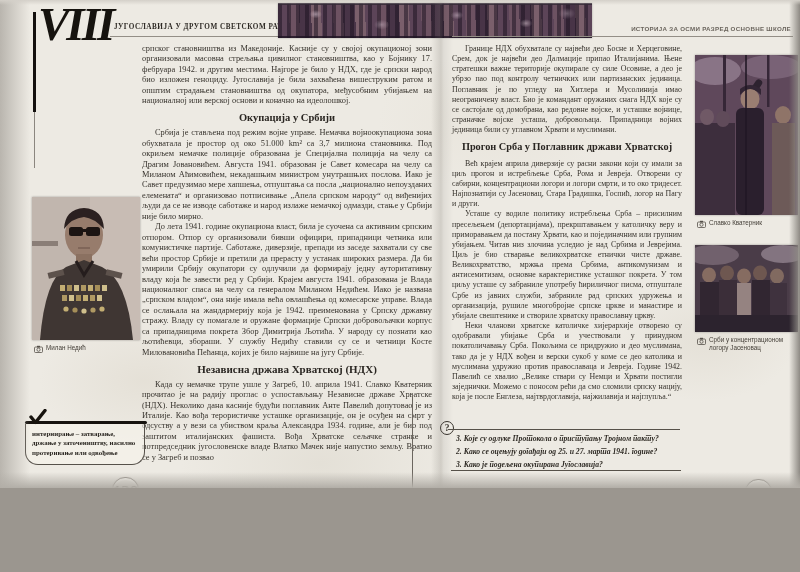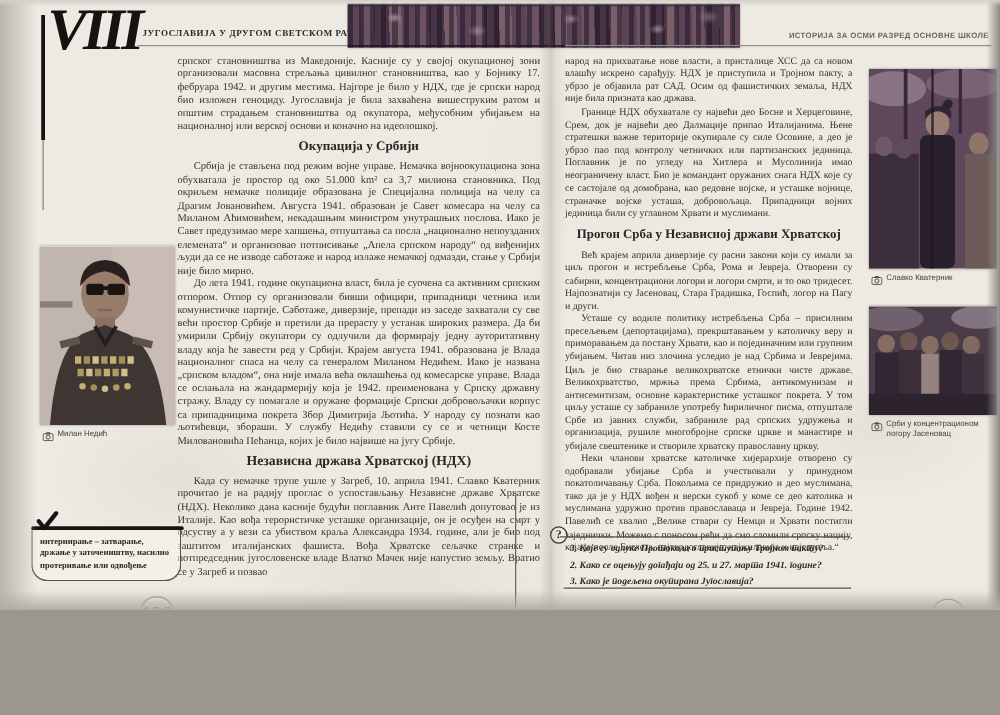--- a/index.html
+++ b/index.html
@@ -178,23 +178,22 @@
   </div>
   <div class="defbox">
     <b>интернирање</b><span> – затварање, држање у заточеништву, насилно протеривање или одвођење</span>
   </div>
 
   <div class="pagebadge" style="left:112px;top:477px;">
     <span>138</span>
   </div>
 
   <div class="col col-right">
-    <p>народ на прихватање нове власти, а присталице ХСС да са новом влашћу искрено сарађују. НДХ је приступила и Тројном пакту, а убрзо је објавила рат САД. Осим од фашистичких земаља, НДХ није била призната као држава.</p>
     <p class="ind">Границе НДХ обухватале су највећи део Босне и Херцеговине, Срем, док је највећи део Далмације припао Италијанима. Њене стратешки важне територије окупирале су силе Осовине, а део је убрзо пао под контролу четничких или партизанских јединица. Поглавник је по угледу на Хитлера и Мусолинија имао неограничену власт. Био је командант оружаних снага НДХ које су се састојале од домобрана, као редовне војске, и усташке војнице, страначке војске усташа, добровољаца. Припадници војних јединица били су углавном Хрвати и муслимани.</p>
-    <h3>Прогон Срба у Независној држави Хрватској</h3>
+    <h3>Прогон Срба у Поглавник држави Хрватској</h3>
     <p class="ind">Већ крајем априла диверзије су расни закони који су имали за циљ прогон и истребљење Срба, Рома и Јевреја. Отворени су сабирни, концентрациони логори и логори смрти, и то око тридесет. Најпознатији су Јасеновац, Стара Градишка, Госпић, логор на Пагу и други.</p>
     <p class="ind">Усташе су водиле политику истребљења Срба – присилним пресељењем (депортацијама), прекрштавањем у католичку веру и приморавањем да постану Хрвати, као и појединачним или групним убијањем. Читав низ злочина уследио је над Србима и Јеврејима. Циљ је био стварање великохрватске етнички чисте државе. Великохрватство, мржња према Србима, антикомунизам и антисемитизам, основне карактеристике усташког покрета. У том циљу усташе су забраниле употребу ћириличног писма, отпуштале Србе из јавних служби, забраниле рад српских удружења и организација, рушиле многобројне српске цркве и манастире и убијале свештенике и створиле хрватску православну цркву.</p>
     <p class="ind">Неки чланови хрватске католичке хијерархије отворено су одобравали убијање Срба и учествовали у принудном покатоличавању Срба. Покољима се придружио и део муслимана, тако да је у НДХ вођен и верски сукоб у коме се део католика и муслимана удружио против православаца и Јевреја. Године 1942. Павелић се хвалио „Велике ствари су Немци и Хрвати постигли заједнички. Можемо с поносом рећи да смо сломили српску нацију, која је после Енглеза, најтврдоглавија, најжилавија и најглупља.“</p>
   </div>
 
   <div class="photo" style="left:695px;top:55px;width:103px;height:160px;">
     <svg viewBox="0 0 103 160" preserveAspectRatio="none">
       <rect width="103" height="160" fill="#5d4a59"></rect>
       <ellipse cx="20" cy="16" rx="26" ry="14" fill="#a492a0" opacity=".7"></ellipse>
       <ellipse cx="76" cy="12" rx="30" ry="12" fill="#8f7d8d" opacity=".6"></ellipse>

